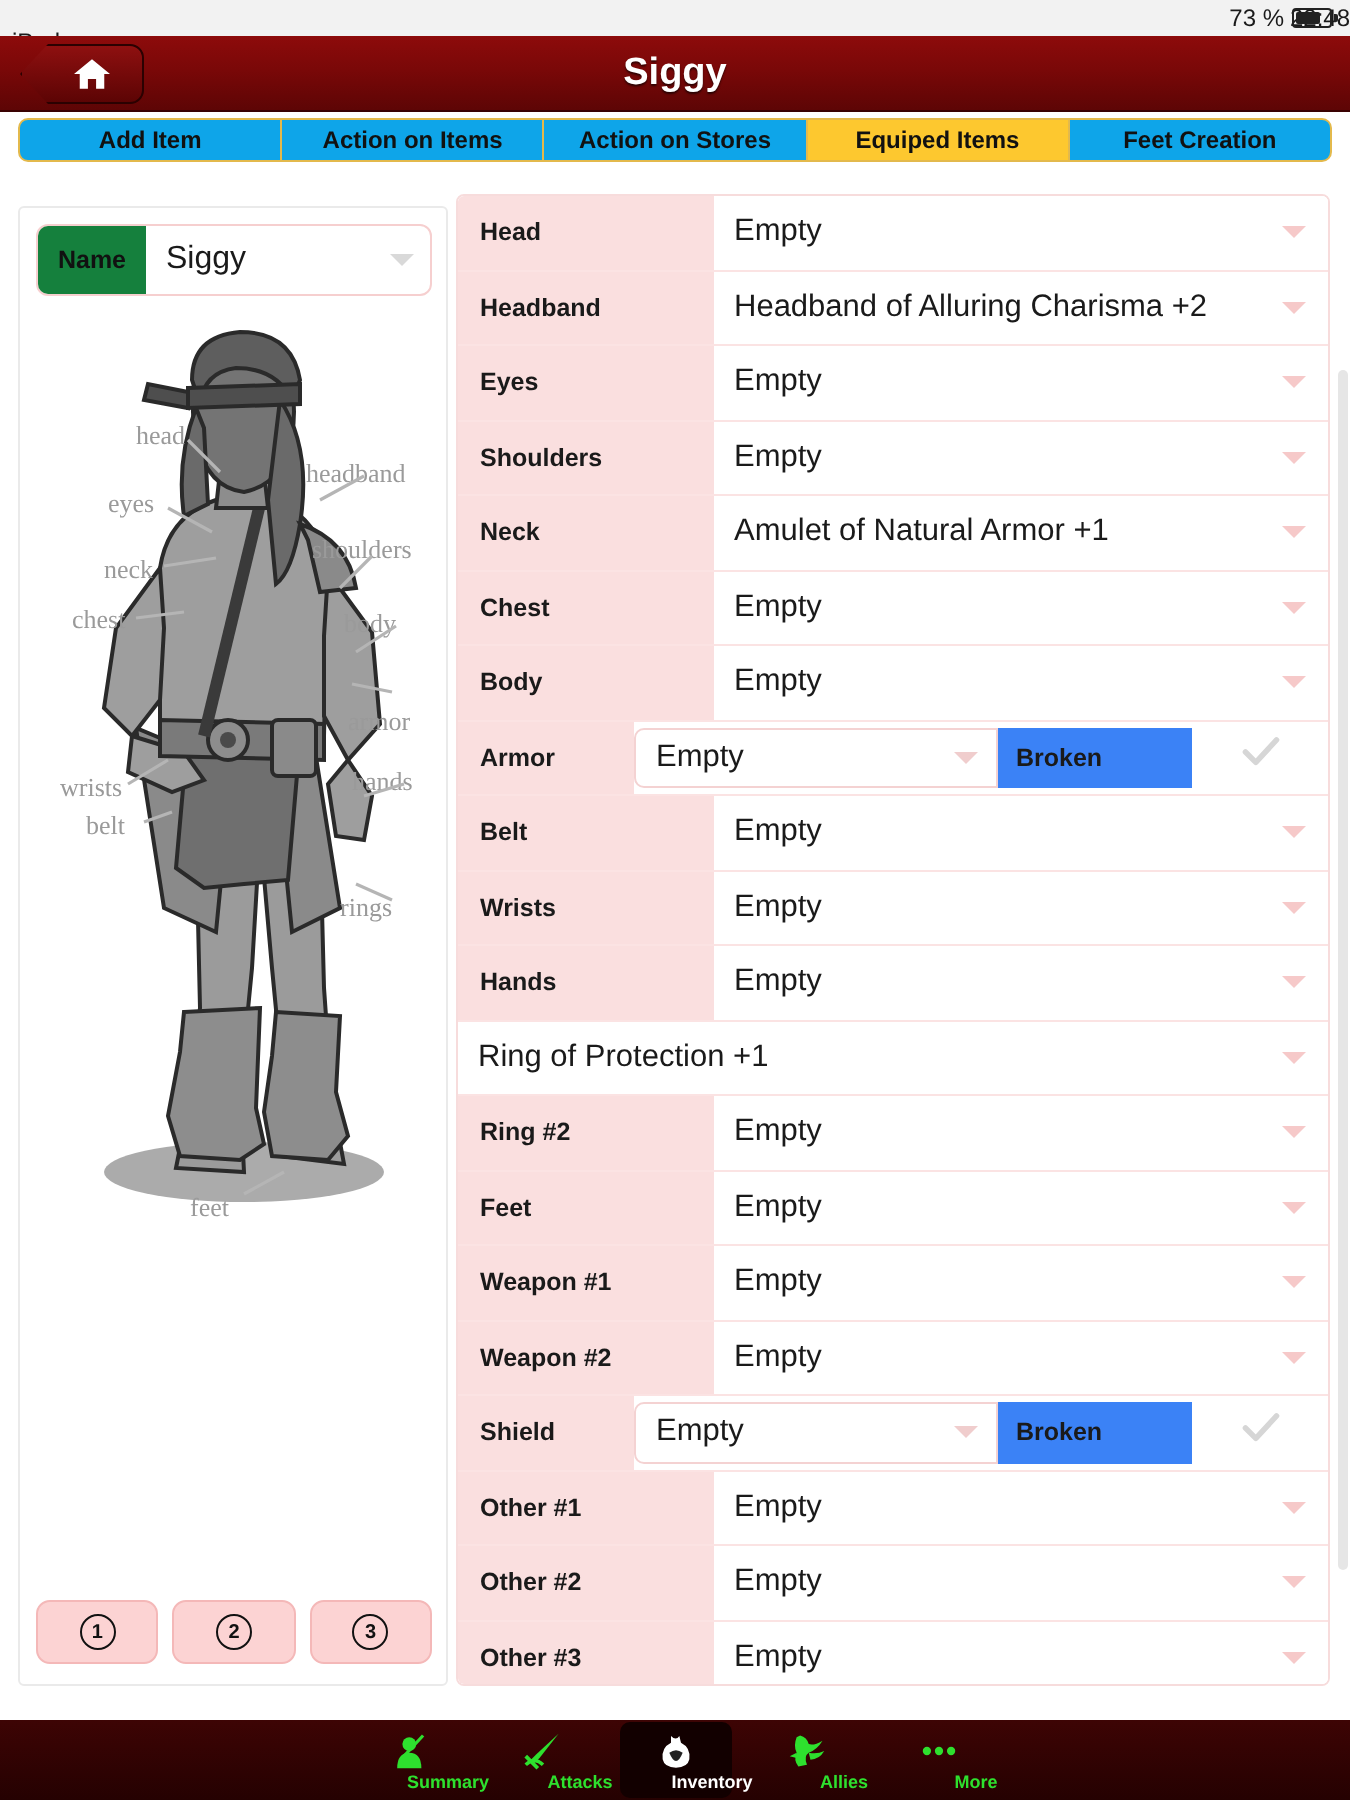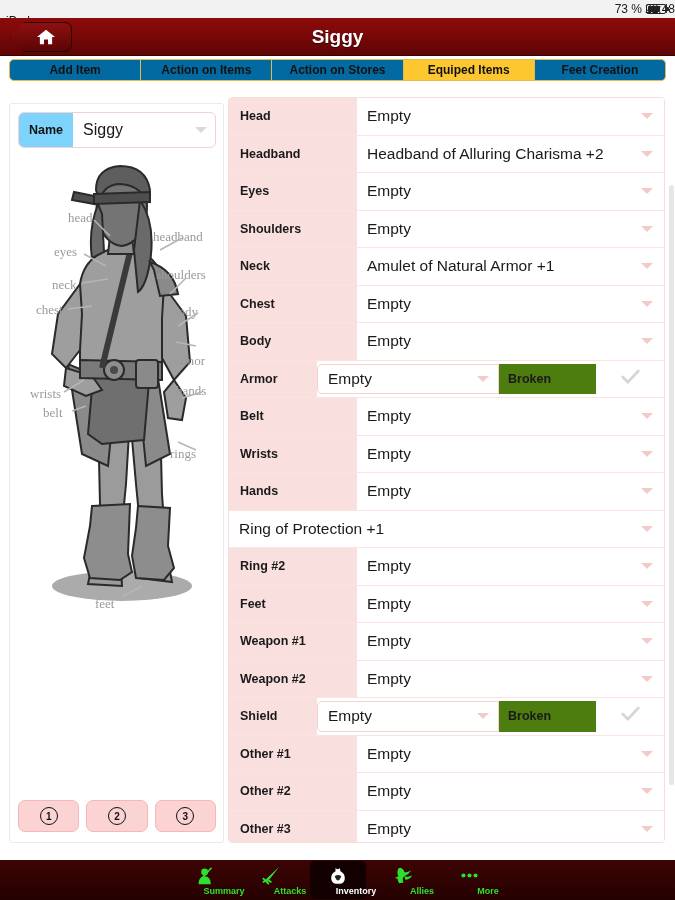--- a/index.html
+++ b/index.html
@@ -54,21 +54,21 @@
   .house-icon { width:20px; height:18px; }
 
   
   .segbar {
     position:absolute; left:0; top:57px; width:675px; height:26px;
     background:#fff; padding:0 9px;
     display:flex;
   }
   .seg {
     flex:1 1 0; height:22px; margin-top:2px;
-    background:#0369a1; border:1px solid #e3b94c;
+    background:#0ea5e9; border:1px solid #e3b94c;
     border-left-width:0;
     display:flex; align-items:center; justify-content:center;
     font-size:12px; font-weight:bold; color:#111; cursor:pointer;
     white-space:nowrap;
   }
   .seg:first-child { border-left-width:1px; border-radius:5px 0 0 5px; }
   .seg:last-child { border-radius:0 5px 5px 0; }
   .seg.active { background:#fdc82f; }
 
   
@@ -81,21 +81,21 @@
   .left-panel {
     position:absolute; left:9px; top:18px; width:215px; height:740px;
     background:#fff; border:1px solid #eaeaea; border-radius:3px;
   }
   .name-row {
     position:absolute; left:8px; top:8px; width:198px; height:36px;
     border:1px solid #f6cfcf; border-radius:6px; overflow:hidden;
     display:flex; background:#fff; cursor:pointer;
   }
   .name-label {
-    width:54px; background:#7dd3fc; display:flex; align-items:center;
+    width:54px; background:#15803d; display:flex; align-items:center;
     justify-content:center; font-size:12.5px; font-weight:bold; color:#111;
   }
   .name-value {
     flex:1; display:flex; align-items:center; padding-left:10px;
     font-size:16px; color:#1a1a1a; background:#fff;
   }
   .name-caret { width:28px; display:flex; align-items:center; justify-content:center; }
 
   .fig-wrap {
     position:absolute; left:0; top:50px; width:213px; height:625px;
@@ -153,21 +153,21 @@
   }
   .br-select {
     width:182px; background:#fff; border:1px solid #f4d2d2;
     border-radius:5px 0 0 5px;
     display:flex; align-items:center; margin:3px 0;
     cursor:pointer;
   }
   .br-select .t { flex:1; padding-left:10px; font-size:15.5px; color:#1a1a1a; }
   .br-select .c { width:30px; display:flex; align-items:center; justify-content:center; }
   .br-flag {
-    width:97px; background:#4d7c0f; display:flex; align-items:center;
+    width:97px; background:#3b82f6; display:flex; align-items:center;
     padding-left:9px; font-size:12.5px; font-weight:bold; color:#1a1a1a;
     margin:3px 0; cursor:pointer;
   }
   .br-check {
     flex:1; display:flex; align-items:center; justify-content:center;
     background:#fff; cursor:pointer;
   }
 
   .vscroll {
     position:absolute; right:1px; top:100px; width:5px; height:600px;

